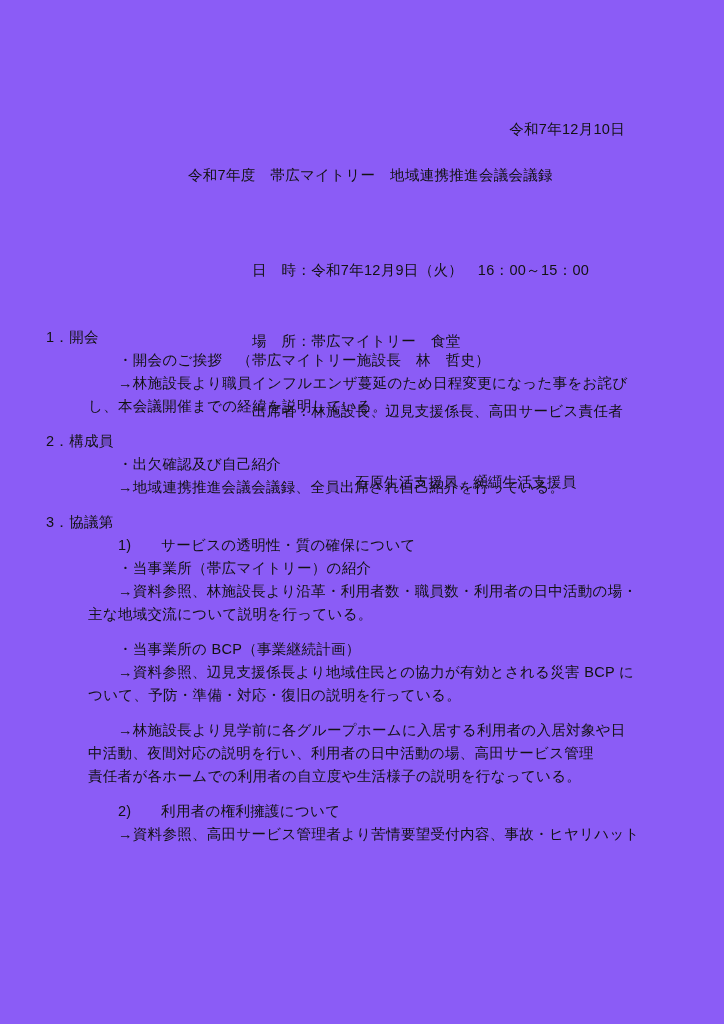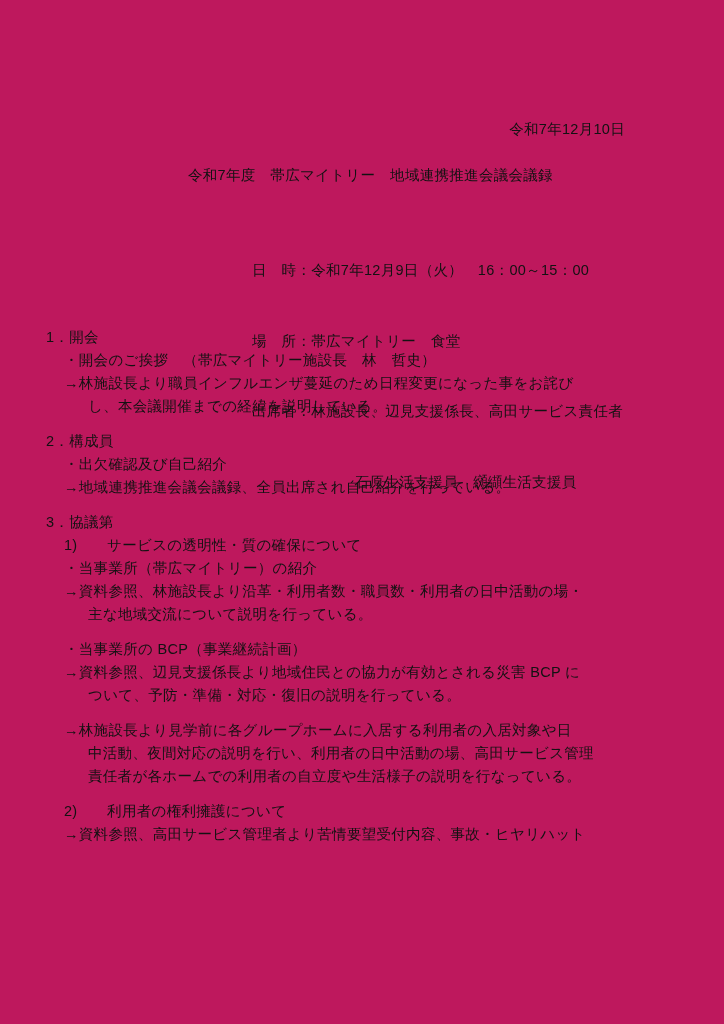--- a/index.html
+++ b/index.html
@@ -5,21 +5,21 @@
   html, body {
     margin: 0;
     padding: 0;
     background: #888;
   }
   .page {
     position: relative;
     width: 724px;
     height: 1024px;
     margin: 0 auto;
-    background: #be185d;
+    background: #8b5cf6;
     font-family: "Liberation Sans", "DejaVu Sans", sans-serif;
     color: #121212;
     font-size: 14.5px;
     letter-spacing: 0.3px;
     overflow: hidden;
   }
   
   .page .txt, .page div {
     -webkit-font-smoothing: antialiased;
   }
@@ -50,21 +50,21 @@
     position: absolute;
     top: 326px;
     left: 0;
     right: 0;
     line-height: 23px;
   }
   .block + .block { margin-top: 12px; }
   .block:nth-child(n+4) { }
   .line { white-space: pre; }
   .indent-section { padding-left: 46px; }
-  .indent-item    { padding-left: 64px; }
+  .indent-item    { padding-left: 118px; }
   .indent-wrap    { padding-left: 88px; }
 </style>
 </head>
 <body>
 
 <div class="page">
 
   <div class="date-line txt">令和7年12月10日</div>
 
   <div class="doc-title txt">令和7年度　帯広マイトリー　地域連携推進会議会議録</div>

